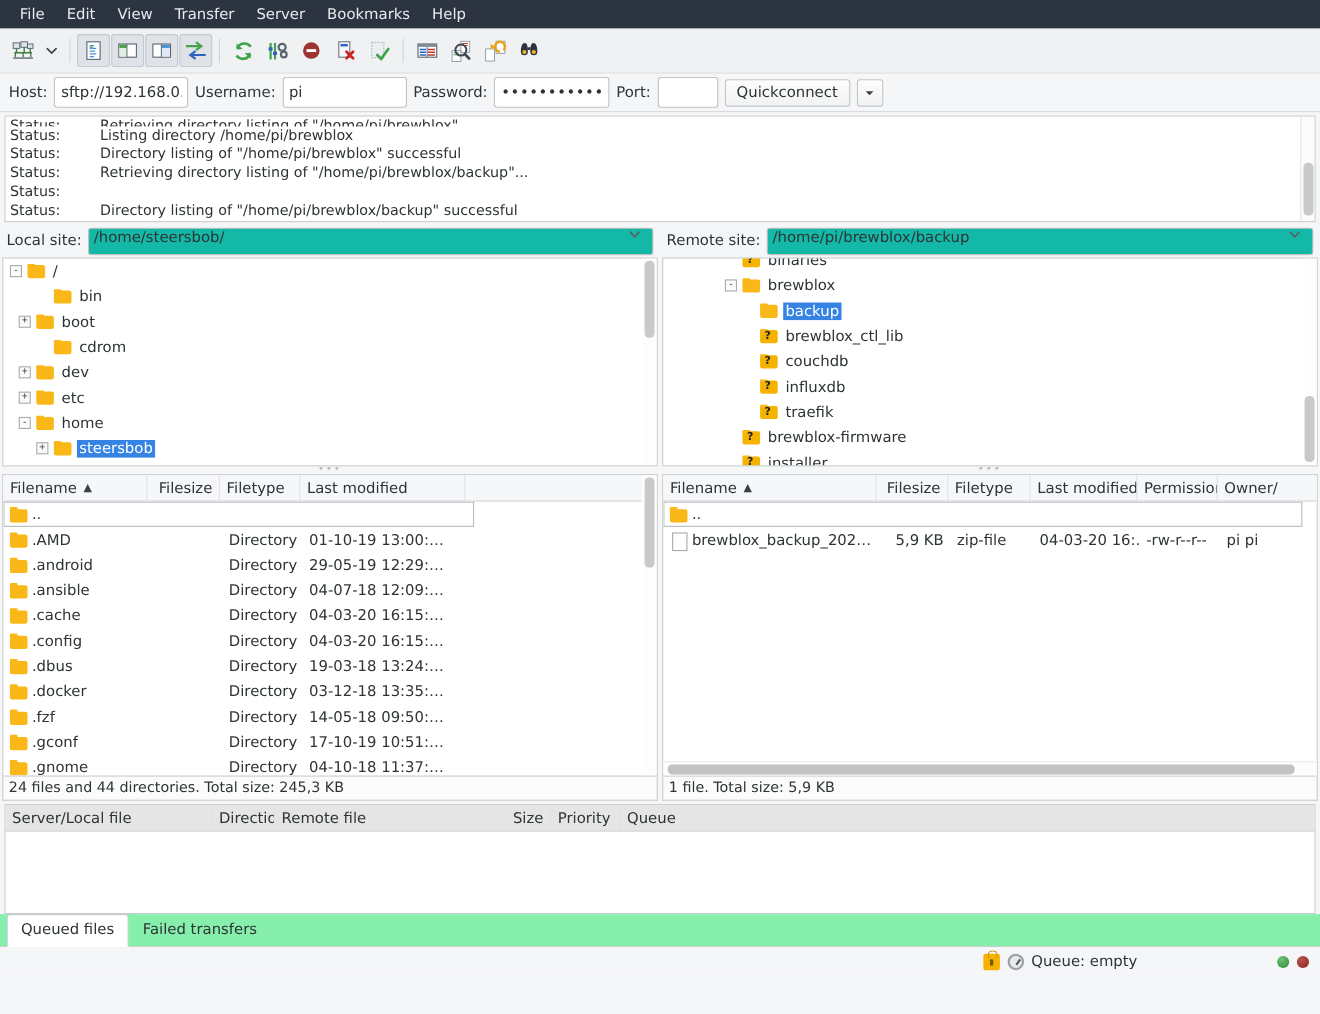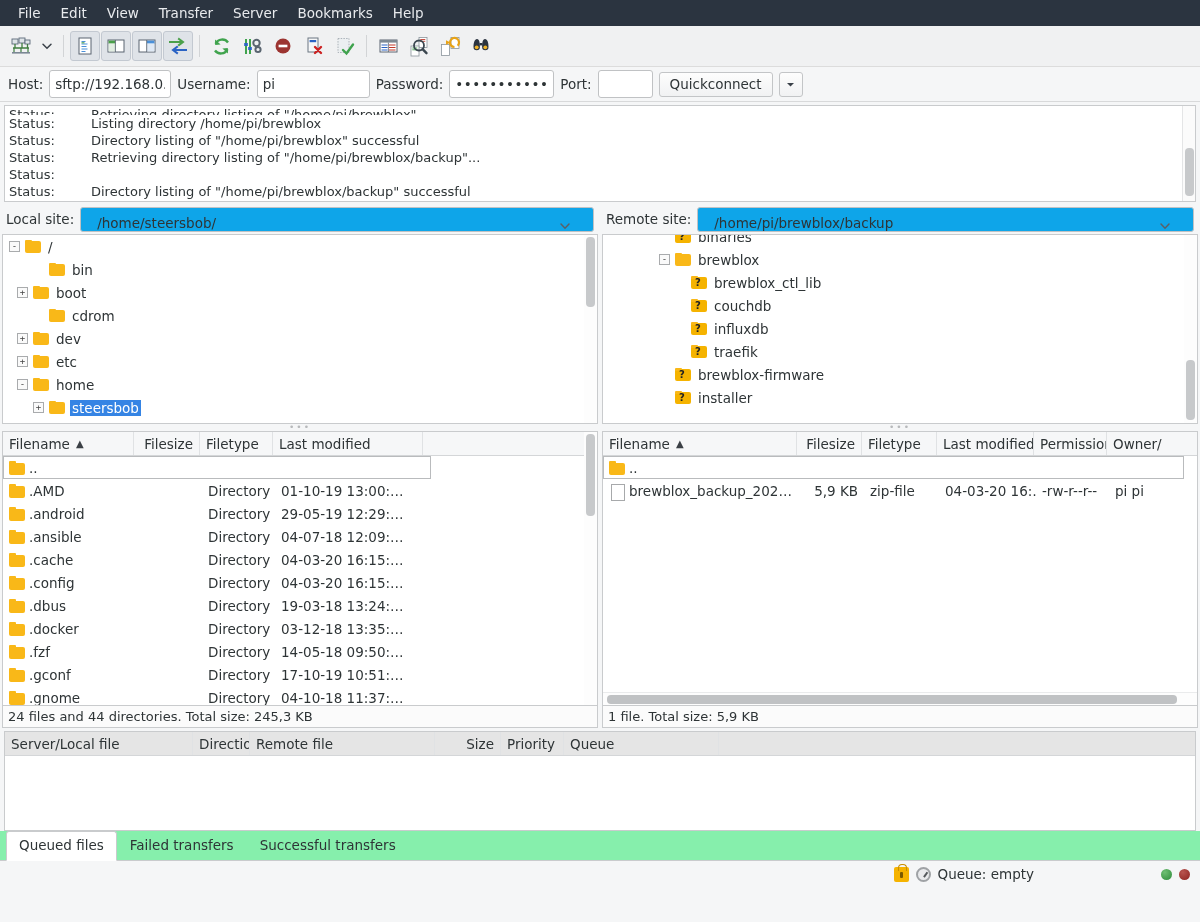--- a/index.html
+++ b/index.html
@@ -133,25 +133,25 @@
   .siterow {
     display: flex; align-items: center;
     height: 30px;
     padding: 0 4px;
     gap: 6px;
   }
   .sitelabel { font-size: 13.5px; white-space: nowrap; }
   .sitecombo {
     flex: 1;
     height: 25px;
-    background: #0ea5e9;
+    background: #14b8a6;
     border: 1px solid #c0c2c4;
     border-radius: 3px;
-    display: flex; align-items: flex-end;
-    padding: 0 16px;
+    display: flex; align-items: flex-start;
+    padding: 0 4px;
     font-size: 13.5px;
   }
   .sitecombo .val { flex: 1; overflow: hidden; white-space: nowrap; }
   .sitecombo .chev { width: 18px; text-align: center; color: #5b6065; }
 
   .tree {
     height: 190px;
     background: #fff;
     border: 1px solid #c9cbcd;
     position: relative;
@@ -774,20 +774,24 @@
               <span class="qmark">?</span>
             </span>
           <span class="nodelabel">binaries</span>
         </div>
         <div class="treerow" style="padding-left:56px">
           <span class="expander">-</span>
           <span class="folder"></span>
           <span class="nodelabel">brewblox</span>
         </div>
         <div class="treerow" style="padding-left:88px">
+          <span class="folder"></span>
+          <span class="nodelabel sel">backup</span>
+        </div>
+        <div class="treerow" style="padding-left:88px">
           <span class="folder q">
               <span class="qmark">?</span>
             </span>
           <span class="nodelabel">brewblox_ctl_lib</span>
         </div>
         <div class="treerow" style="padding-left:88px">
           <span class="folder q">
               <span class="qmark">?</span>
             </span>
           <span class="nodelabel">couchdb</span>
@@ -898,21 +902,20 @@
       <span>Queue</span>
     </div>
     <div class="ch" style="flex:1;border-right:none"></div>
   </div>
   <div class="queuebody"></div>
 </div>
 
 <div class="tabstrip">
   <div class="tab active">Queued files</div>
   <div class="tab">Failed transfers</div>
-  <div class="tab">Successful transfers</div>
 </div>
 
 <div class="botbar">
   <span class="lockicon"></span>
   <span class="gauge"></span>
   <span class="qtext">Queue: empty</span>
   <span class="dot g"></span>
   <span class="dot r"></span>
 </div>
 

